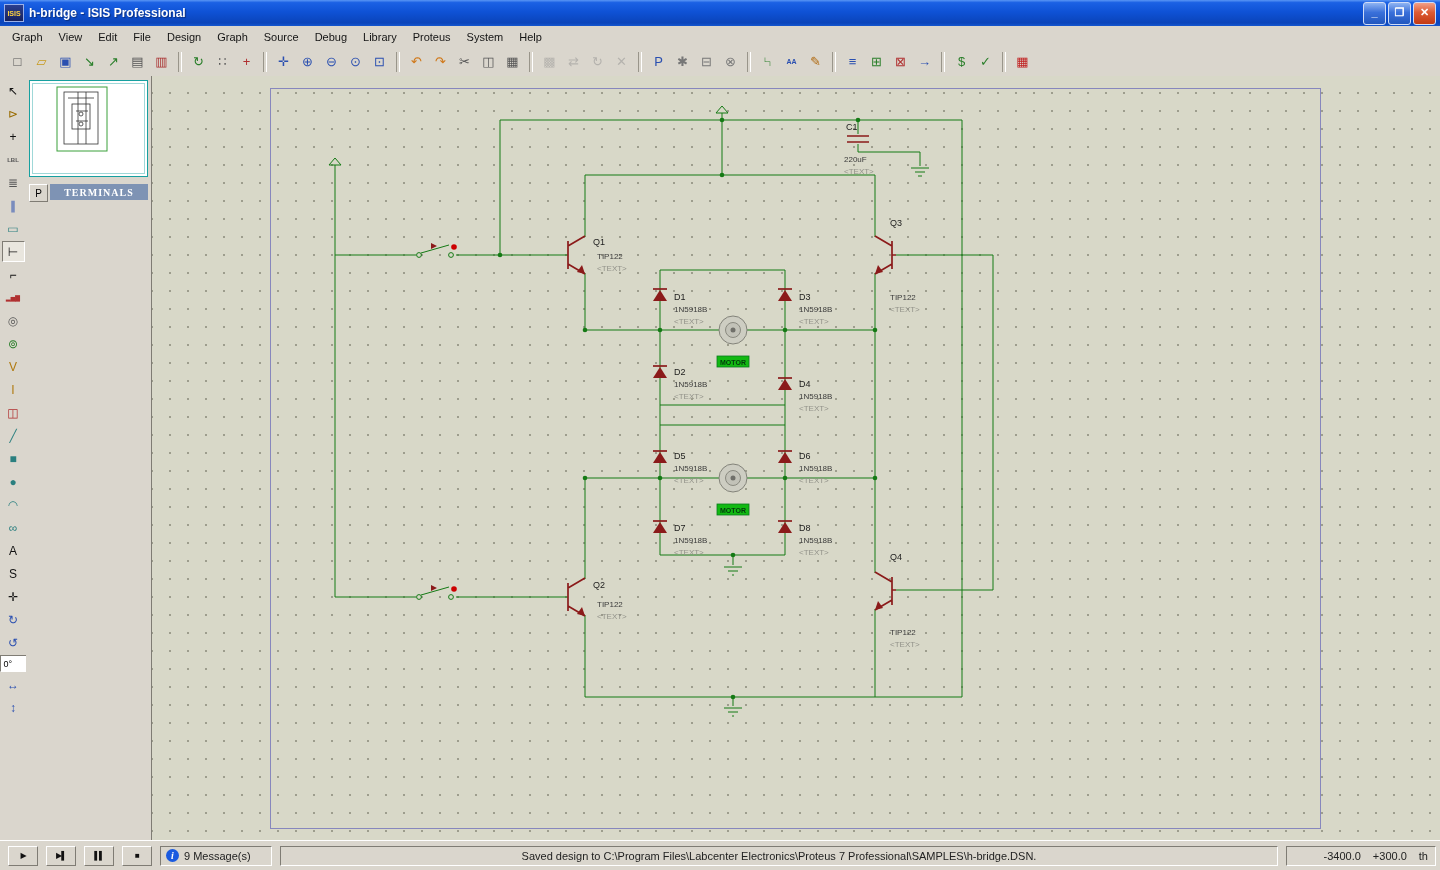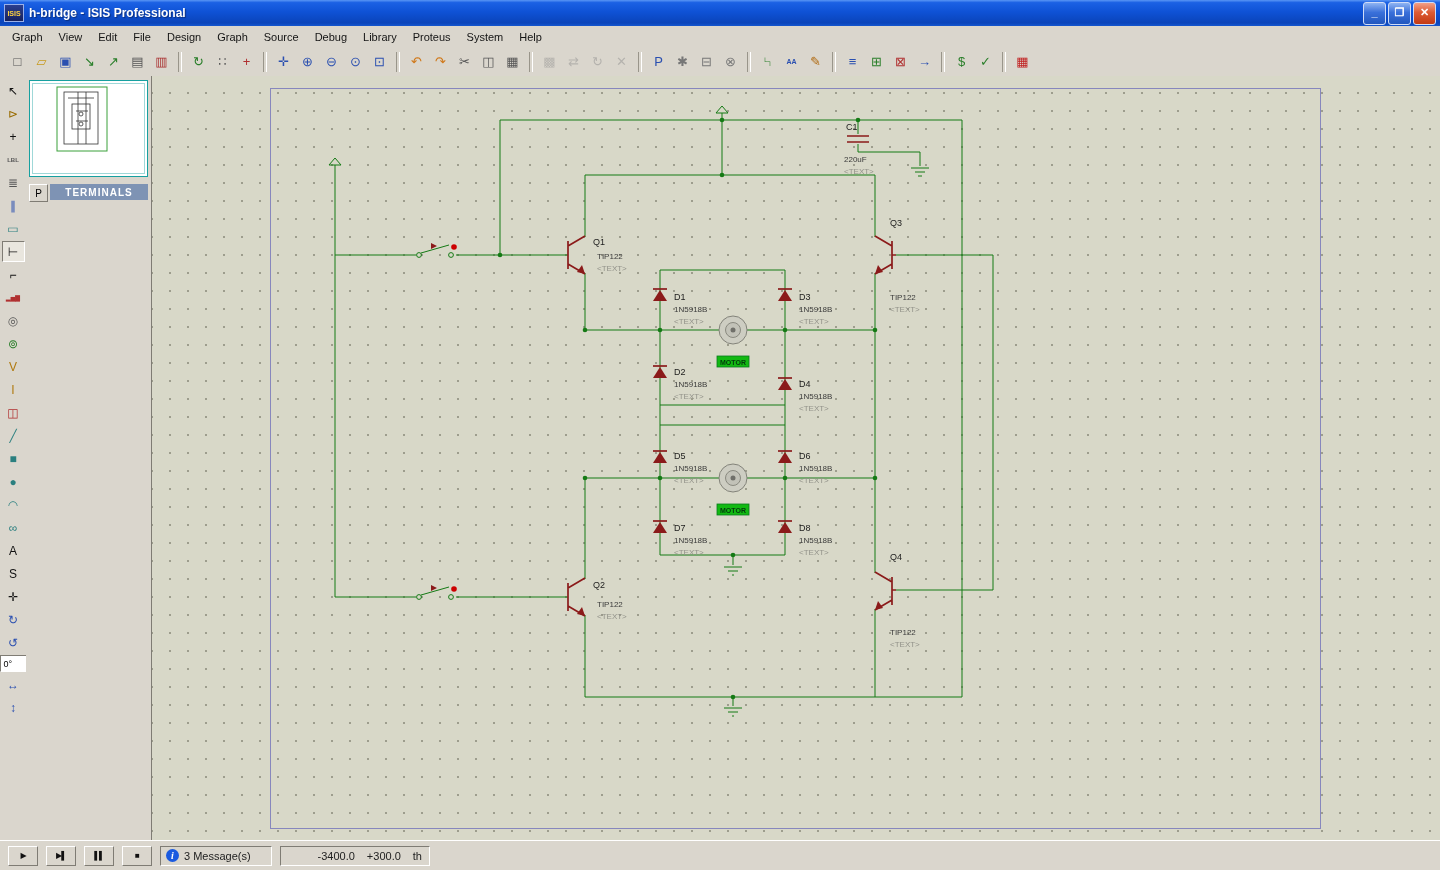--- a/index.html
+++ b/index.html
@@ -40,21 +40,21 @@
     border-color:#7f7c74 #fff #fff #7f7c74;font-size:9px;display:flex;align-items:center;padding-left:3px;}
   
   #sidepanel{position:absolute;left:26px;top:76px;bottom:30px;width:125px;background:#dad6cd;
     border-right:1px solid #7f7c74;display:flex;flex-direction:column;}
   #overview{margin:4px 3px 7px 3px;height:95px;background:#fff;border:1px solid #17a0a0;
     box-shadow:inset 0 0 0 2px #fff, inset 0 0 0 3px #9fd8d8;}
   #selector-head{display:flex;height:16px;margin:0 3px;gap:2px;}
   #pick-btn{width:17px;height:16px;font-size:10px;display:flex;align-items:center;justify-content:center;
     background:#dad6cd;border:1px solid;border-color:#fff #7f7c74 #7f7c74 #fff;}
   #sel-title{flex:1;background:#7e93b4;color:#fff;font-size:10px;font-weight:bold;
-    display:flex;align-items:center;justify-content:center;letter-spacing:1px;}
+    display:flex;align-items:center;justify-content:center;letter-spacing:1px;font-family:Liberation Serif, serif;}
   #terminal-list{flex:1;margin:1px 3px 3px 3px;background:#fff;border:1px solid;
     border-color:#7f7c74 #fff #fff #7f7c74;overflow:hidden;padding-top:1px;}
   .list-item{font-size:11px;height:13px;line-height:13px;padding-left:3px;color:#141414;white-space:nowrap;}
   .list-item.selected{background:#2f58c8;color:#fff;}
   
   #canvas{position:absolute;left:152px;top:76px;right:0;bottom:30px;background:#d8d8c8;
     background-image:radial-gradient(circle,#9d9d8d 1px,transparent 1.3px);
     background-size:18px 18px;background-position:9px 8px;}
   #schematic{position:absolute;left:0;top:0;}
   
@@ -379,20 +379,23 @@
 
 <div id="statusbar">
   <div id="transport">
       <button class="transport-btn">▶</button>
       <button class="transport-btn">▶▌</button>
       <button class="transport-btn">▌▌</button>
       <button class="transport-btn">■</button>
     </div>
   <div id="msgbox" class="sunken">
     <div id="info-icon">i</div>
-    <span>3 Message(s)</span>
+    <span>9 Message(s)</span>
+  </div>
+  <div id="statusmsg" class="sunken">
+    <span>Saved design to C:\Program Files\Labcenter Electronics\Proteus 7 Professional\SAMPLES\h-bridge.DSN.</span>
   </div>
   <div id="coords" class="sunken">
     <span>-3400.0</span>
     <span>+300.0</span>
     <span>th</span>
   </div>
 </div>
 
 </body></html>

